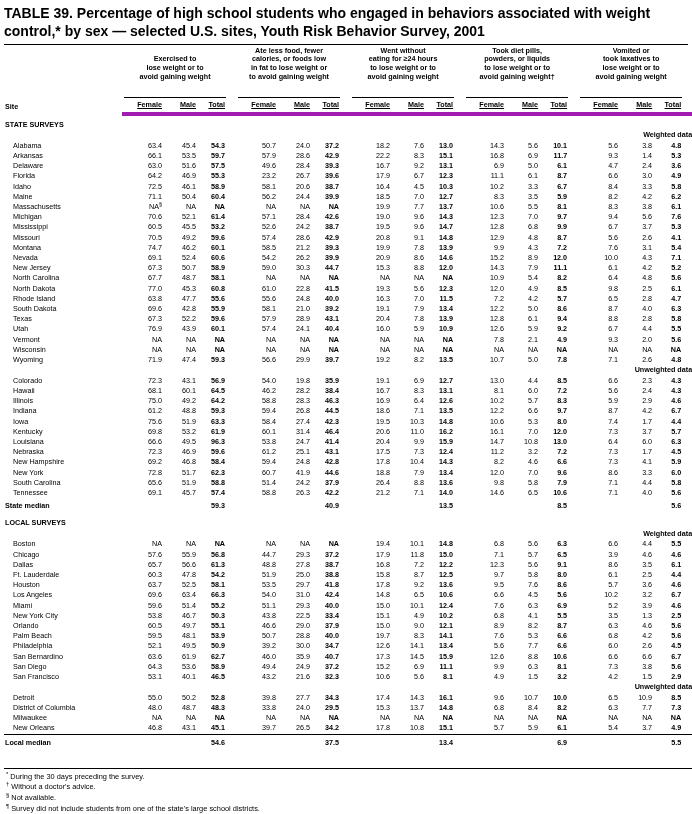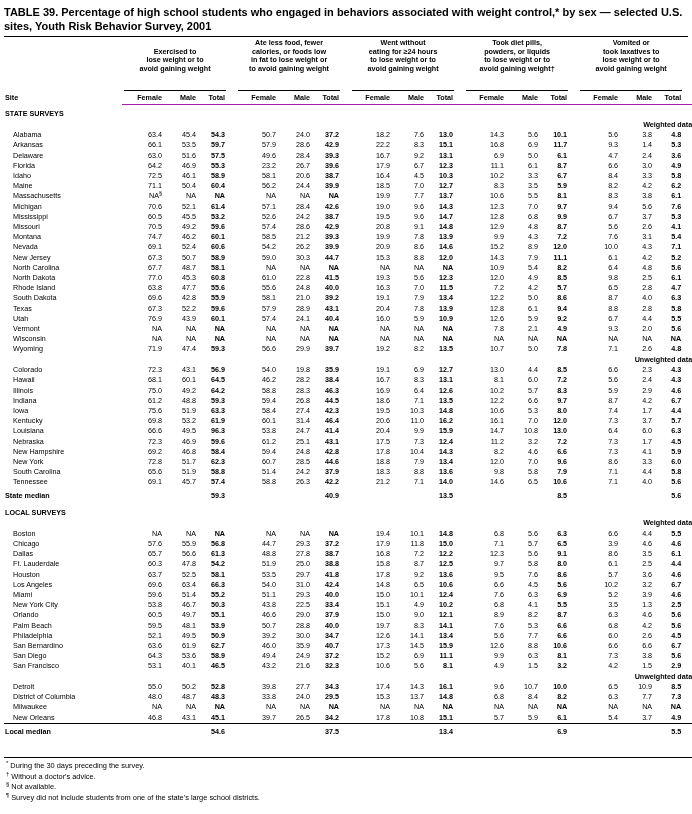--- a/index.html
+++ b/index.html
@@ -1,29 +1,29 @@
 <!DOCTYPE html>
 <html><head>
 <meta charset="utf-8">
 <style>
   html,body{margin:0;padding:0;background:#fff;color:#000;width:692px;height:814px;overflow:hidden;
     font-family:"Liberation Sans","DejaVu Sans",sans-serif;-webkit-font-smoothing:antialiased;}
   #page{padding:5px 4px 0 4px;}
-  .title{font-size:11px;font-weight:bold;line-height:1.28;max-width:688px;letter-spacing:0;}
+  .title{font-size:14px;font-weight:bold;line-height:1.28;max-width:688px;letter-spacing:0;}
   .top-rule{border-bottom:1.6px solid #000;margin-top:3px;}
   table{border-collapse:collapse;table-layout:fixed;width:688px;margin-top:0;}
   col.c-site{width:118px;}
   col.c-f{width:40px;} col.c-m{width:34px;} col.c-t{width:40px;}
   th,td{padding:0;font-size:7.2px;line-height:9.6px;vertical-align:bottom;}
   thead th{font-weight:bold;text-align:right;}
   th.site-h{text-align:left;vertical-align:bottom;padding-bottom:2px;padding-left:1px;}
   th.grp{vertical-align:bottom;padding:2px 0 0 0;}
   th.grp .grp-inner{white-space:pre-line;text-align:center;font-weight:bold;font-size:7.2px;
     line-height:8.6px;border-bottom:1px solid #000;padding-bottom:16px;margin:0 10px 0 2px;}
-  tr.subhead th{padding:2px 0 2px 0;border-bottom:1px solid #a21caf;}
+  tr.subhead th{padding:2px 0 2px 0;border-bottom:4px solid #a21caf;text-decoration:underline;}
   tr.subhead th.tcol, td.tcol{padding-right:11px;}
   tbody td{text-align:right;line-height:10.2px;}
   td.site{text-align:left;padding-left:9px;white-space:nowrap;}
   td.sec{font-weight:bold;text-align:left;padding-left:1px;padding-top:4px;line-height:10.5px;}
   td.subsec{font-weight:bold;text-align:right;padding-left:1px;line-height:10.5px;}
   td.bold, tr.median td{font-weight:bold;}
   tr.median td.site{padding-left:1px;font-weight:bold;}
   tr.statemed td{padding-top:3px;padding-bottom:3px;margin-left:40px;}
   tr.localmed td{border-top:1px solid #000;border-bottom:1.6px solid #000;padding-top:3px;padding-bottom:20px;}
   sup{font-size:5.5px;line-height:0;}
@@ -675,41 +675,41 @@
           <td class="">7.3</td>
           <td class="">4.1</td>
           <td class="bold tcol">5.9</td>
         </tr>
         <tr>
           <td class="site">New York</td>
           <td class="">72.8</td>
           <td class="">51.7</td>
           <td class="bold tcol">62.3</td>
           <td class="">60.7</td>
-          <td class="">28.5</td>
+          <td class="">41.9</td>
           <td class="bold tcol">44.6</td>
           <td class="">18.8</td>
           <td class="">7.9</td>
           <td class="bold tcol">13.4</td>
           <td class="">12.0</td>
           <td class="">7.0</td>
           <td class="bold tcol">9.6</td>
           <td class="">8.6</td>
           <td class="">3.3</td>
           <td class="bold tcol">6.0</td>
         </tr>
         <tr>
           <td class="site">South Carolina</td>
           <td class="">65.6</td>
           <td class="">51.9</td>
           <td class="bold tcol">58.8</td>
           <td class="">51.4</td>
           <td class="">24.2</td>
           <td class="bold tcol">37.9</td>
-          <td class="">18.3</td>
+          <td class="">26.4</td>
           <td class="">8.8</td>
           <td class="bold tcol">13.6</td>
           <td class="">9.8</td>
           <td class="">5.8</td>
           <td class="bold tcol">7.9</td>
           <td class="">7.1</td>
           <td class="">4.4</td>
           <td class="bold tcol">5.8</td>
         </tr>
         <tr>

